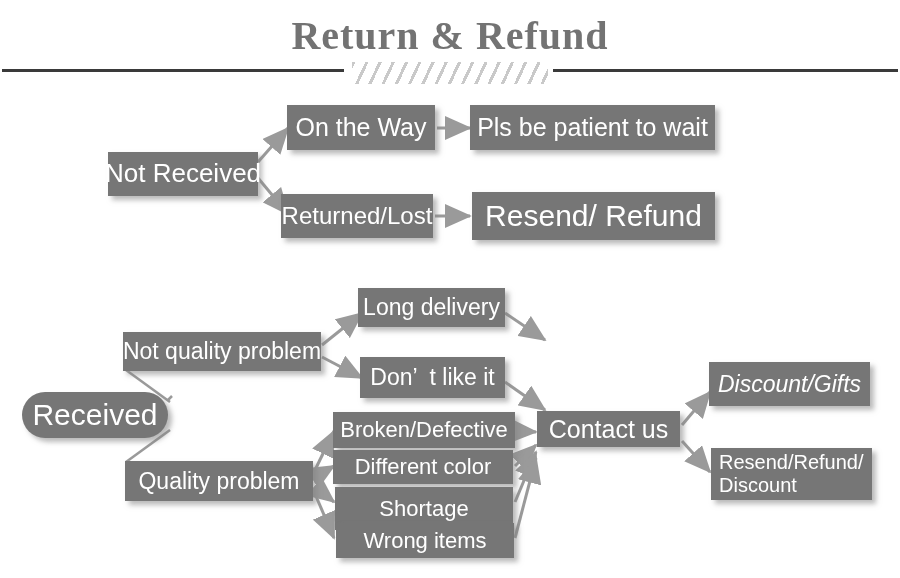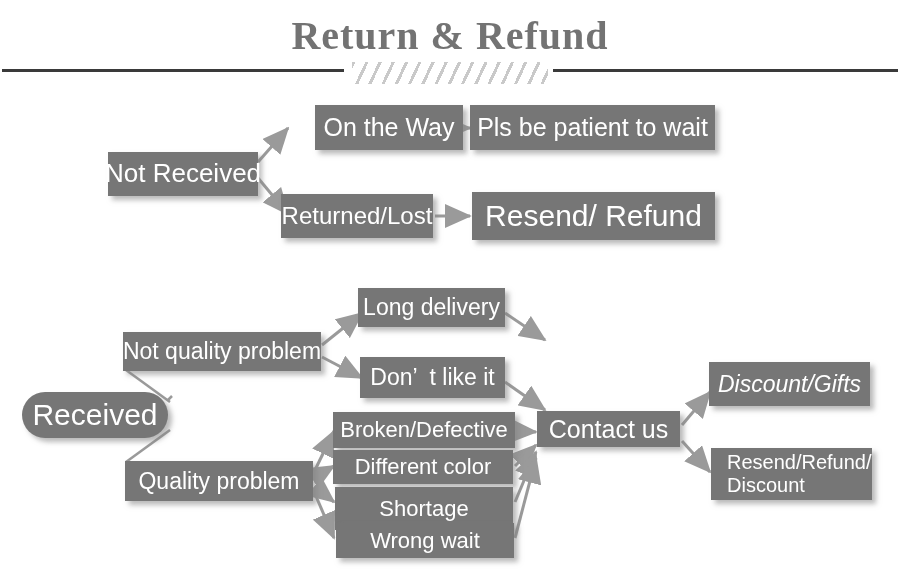--- a/index.html
+++ b/index.html
@@ -132,21 +132,21 @@
 
     <g stroke="#9a9a9a" stroke-width="2.5" fill="none">
       <path d="M168,400 L172,396"></path>
       <path d="M170,402 L126,370"></path>
       <path d="M170,430 L126,462"></path>
     </g>
   </svg>
 
   <div class="box" style="left:108px; top:152px; width:150px; height:44px; font-size:26px;">Not Received</div>
 
-  <div class="box" style="left:287px; top:105px; width:148px; height:45px; font-size:25px;margin-left:28px;">On the Way</div>
+  <div class="box" style="left:287px; top:105px; width:148px; height:45px; font-size:25px;">On the Way</div>
 
   <div class="box" style="left:281px; top:194px; width:152px; height:44px; font-size:24px;">Returned/Lost</div>
 
   <div class="box" style="left:470px; top:105px; width:245px; height:45px; font-size:25px;">Pls be patient to wait</div>
 
   <div class="box" style="left:472px; top:192px; width:243px; height:48px; font-size:30px;">Resend/ Refund</div>
 
   <div class="box" style="left:22px; top:392px; width:146px; height:46px; font-size:30px;border-radius:23px;">Received</div>
 
   <div class="box" style="left:123px; top:332px; width:198px; height:39px; font-size:23px;">Not quality problem</div>
@@ -156,22 +156,22 @@
   <div class="box" style="left:358px; top:288px; width:147px; height:39px; font-size:23px;">Long delivery</div>
 
   <div class="box" style="left:360px; top:357px; width:145px; height:41px; font-size:23px;">Don’  t like it</div>
 
   <div class="box" style="left:333px; top:412px; width:182px; height:36px; font-size:22px;">Broken/Defective</div>
 
   <div class="box" style="left:333px; top:450px; width:180px; height:34px; font-size:22px;">Different color</div>
 
   <div class="box" style="left:335px; top:487px; width:178px; height:43px; font-size:22px;">Shortage</div>
 
-  <div class="box" style="left:336px; top:523px; width:178px; height:35px; font-size:22px;">Wrong wait</div>
+  <div class="box" style="left:336px; top:523px; width:178px; height:35px; font-size:22px;">Wrong items</div>
 
   <div class="box" style="left:537px; top:411px; width:143px; height:36px; font-size:25px;">Contact us</div>
 
   <div class="box" style="left:709px; top:362px; width:161px; height:44px; font-size:23px;font-style:italic;">Discount/Gifts</div>
 
-  <div class="box" style="left:711px; top:448px; width:161px; height:52px; font-size:20px; justify-content:flex-start; padding-left:16px; line-height:1.15;">Resend/Refund/
+  <div class="box" style="left:711px; top:448px; width:161px; height:52px; font-size:20px; justify-content:flex-start; padding-left:8px; line-height:1.15;">Resend/Refund/
 Discount</div>
 
 </div>
 
 </body></html>

